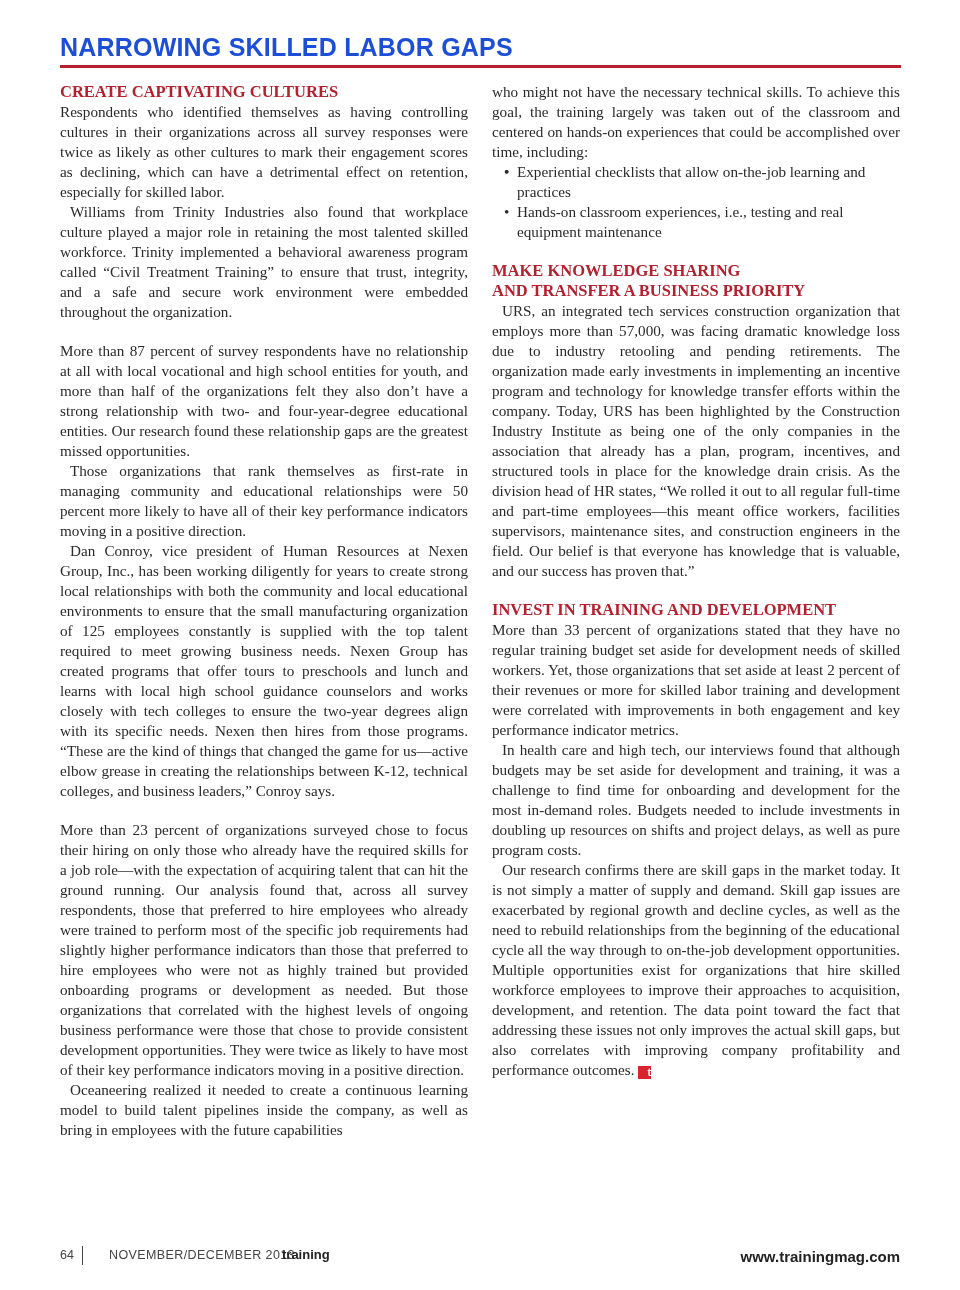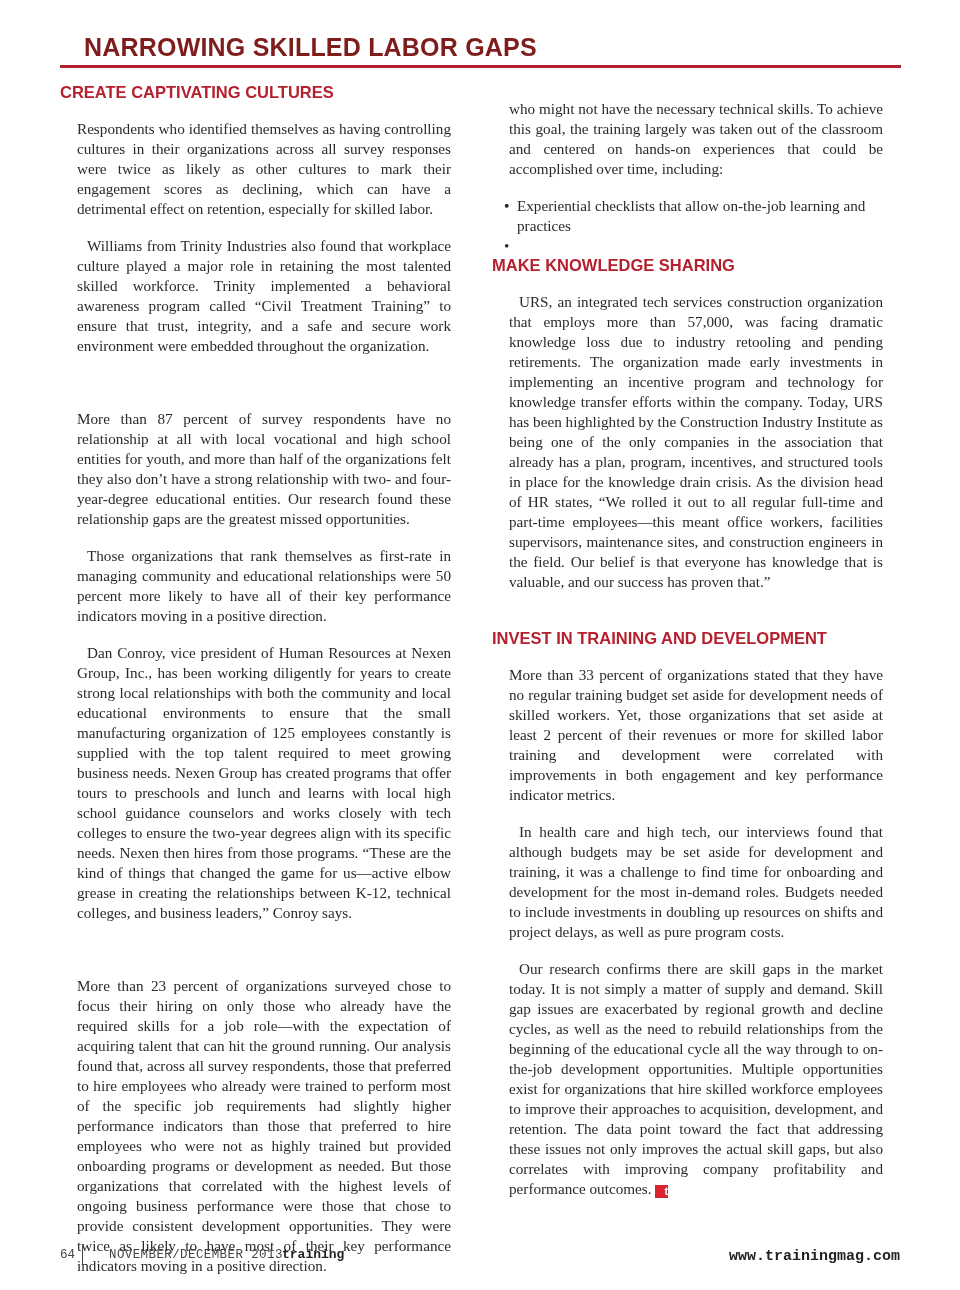--- a/index.html
+++ b/index.html
@@ -1,49 +1,49 @@
 <!DOCTYPE html>
 <html><head>
 <meta charset="utf-8">
 <style>
   html, body { margin: 0; padding: 0; background: #ffffff; }
   body { width: 960px; height: 1290px; position: relative; overflow: hidden; }
   .title {
     position: absolute; left: 60px; top: 33px;
     font-family: "Liberation Sans", sans-serif; font-weight: bold;
-    font-size: 25px; color: #7f1d1d; letter-spacing: 0.2px; margin-left: 24px;
+    font-size: 25px; color: #1d4ed8; letter-spacing: 0.2px;
   }
   .title-rule {
     position: absolute; left: 60px; top: 65px; width: 841px; height: 3px; background: #b5202e;
   }
   .col {
     position: absolute; top: 82px; width: 408px;
     font-family: "Liberation Serif", serif; font-size: 15.2px; line-height: 20px;
     color: #2a2a2a; text-align: justify;
   }
   .col-left { left: 60px; }
   .col-right { left: 492px; }
   h2 {
-    font-family: Liberation Sans, sans-serif; font-weight: bold;
+    font-family: Liberation Serif, serif; font-weight: bold;
     font-size: 16.5px; line-height: 20px; color: #b5202e; margin: 0; text-align: left;
   }
   .gap { height: 19px; }
-  p { margin: 17px; }
+  p { margin: 0; }
   p.indent { text-indent: 10px; }
   ul { list-style: none; margin: 0; padding: 0; }
   ul li { position: relative; padding-left: 25px; text-align: left; }
   ul li .bullet { position: absolute; left: 12px; top: 0; }
   .endmark {
     display: inline-block; width: 13px; height: 13px; background: #d8242f; color: #fff;
     font-family: "Liberation Sans", sans-serif; font-weight: bold; font-size: 11px;
     line-height: 13px; text-align: center; vertical-align: -1px; margin-left: 3px;
   }
   .footer {
     position: absolute; top: 1246px; left: 60px; width: 840px; height: 20px;
-    font-family: Liberation Mono, monospace; font-size: 12.5px; color: #444; text-align: center;
+    font-family: Liberation Sans, sans-serif; font-size: 12.5px; color: #444; text-align: center;
   }
   .footer .pnum { position: absolute; left: 0; top: 2px; }
   .footer .sep { position: absolute; left: 22px; top: 0; width: 1px; height: 19px; background: #444; }
   .footer .issue { position: absolute; left: 49px; top: 2px; letter-spacing: 0.4px; }
   .footer .brand { position: absolute; left: 222px; top: 1px; font-weight: bold; font-size: 13px; color: #222; }
   .footer .url { position: absolute; right: 0; top: 2px; font-weight: bold; font-size: 15px; color: #222; }
 </style>
 </head>
 <body>
 
@@ -61,24 +61,24 @@
   <div class="gap"></div>
   <p>More than 23 percent of organizations surveyed chose to focus their hiring on only those who already have the required skills for a job role—with the expectation of acquiring talent that can hit the ground running. Our analysis found that, across all survey respondents, those that preferred to hire employees who already were trained to perform most of the specific job requirements had slightly higher performance indicators than those that preferred to hire employees who were not as highly trained but provided onboarding programs or development as needed. But those organizations that correlated with the highest levels of ongoing business performance were those that chose to provide consistent development opportunities. They were twice as likely to have most of their key performance indicators moving in a positive direction.</p>
   <p class="indent">Oceaneering realized it needed to create a continuous learning model to build talent pipelines inside the company, as well as bring in employees with the future capabilities</p>
 </div>
 
 <div class="col col-right">
   <p>who might not have the necessary technical skills. To achieve this goal, the training largely was taken out of the classroom and centered on hands-on experiences that could be accomplished over time, including:</p>
   <ul>
     <li><span class="bullet">•</span></li>
     <li><span class="bullet">•</span><span>Experiential checklists that allow on-the-job learning and practices</span></li>
-    <li><span class="bullet">•</span></li>
+    <li><span class="bullet">•</span><span>Hands-on classroom experiences, i.e., testing and real equipment maintenance</span></li>
   </ul>
   <div class="gap"></div>
-  <h2><span>MAKE KNOWLEDGE SHARING</span><br></h2>
+  <h2><span>MAKE KNOWLEDGE SHARING</span><br><span>AND TRANSFER A BUSINESS PRIORITY</span></h2>
   <p class="indent">URS, an integrated tech services construction organization that employs more than 57,000, was facing dramatic knowledge loss due to industry retooling and pending retirements. The organization made early investments in implementing an incentive program and technology for knowledge transfer efforts within the company. Today, URS has been highlighted by the Construction Industry Institute as being one of the only companies in the association that already has a plan, program, incentives, and structured tools in place for the knowledge drain crisis. As the division head of HR states, “We rolled it out to all regular full-time and part-time employees—this meant office workers, facilities supervisors, maintenance sites, and construction engineers in the field. Our belief is that everyone has knowledge that is valuable, and our success has proven that.”</p>
   <div class="gap"></div>
   <h2>INVEST IN TRAINING AND DEVELOPMENT</h2>
   <p>More than 33 percent of organizations stated that they have no regular training budget set aside for development needs of skilled workers. Yet, those organizations that set aside at least 2 percent of their revenues or more for skilled labor training and development were correlated with improvements in both engagement and key performance indicator metrics.</p>
   <p class="indent">In health care and high tech, our interviews found that although budgets may be set aside for development and training, it was a challenge to find time for onboarding and development for the most in-demand roles. Budgets needed to include investments in doubling up resources on shifts and project delays, as well as pure program costs.</p>
   <p class="indent"><span>Our research confirms there are skill gaps in the market today. It is not simply a matter of supply and demand. Skill gap issues are exacerbated by regional growth and decline cycles, as well as the need to rebuild relationships from the beginning of the educational cycle all the way through to on-the-job development opportunities. Multiple opportunities exist for organizations that hire skilled workforce employees to improve their approaches to acquisition, development, and retention. The data point toward the fact that addressing these issues not only improves the actual skill gaps, but also correlates with improving company profitability and performance outcomes.</span><span class="endmark">t</span></p>
 </div>
 
 <div class="footer">
   <span class="pnum">64</span>

